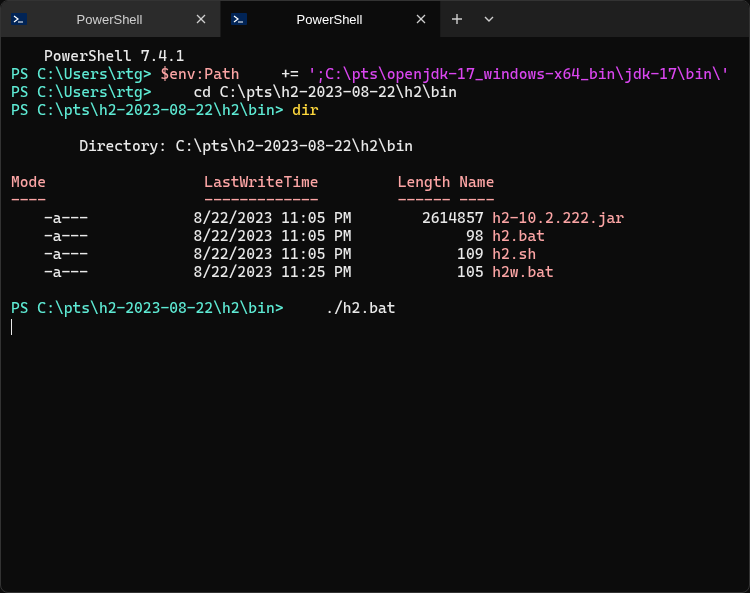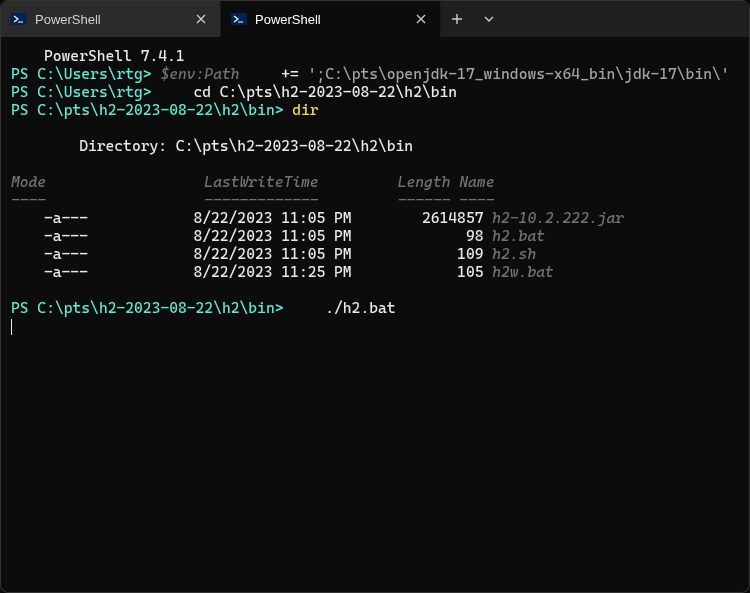--- a/index.html
+++ b/index.html
@@ -25,20 +25,21 @@
     align-items: center;
     gap: 8px;
     padding: 0 10px;
     min-width: 220px;
     background: #2b2b2b;
     color: #cfcfcf;
     border-right: 1px solid #1a1a1a;
     font-family: 'Segoe UI', sans-serif;
     font-size: 13px;
     position: relative;
+    text-align: center;
   }
   .tab.active {
     background: #0c0c0c;
     color: #ffffff;
   }
   .tab .tab-title { flex: 1; white-space: nowrap; overflow: hidden; }
   .tab .close {
     width: 18px; height: 18px;
     display: flex; align-items: center; justify-content: center;
     border-radius: 3px;
@@ -62,22 +63,22 @@
   }
   .terminal {
     padding: 10px 10px;
     color: #cccccc;
     line-height: 1.2;
     white-space: pre;
     font-size: 15px;
     letter-spacing: 0;
   }
   .yellow { color: #ffd93d; margin-top: 40px; }
-  .green  { color: #737373; font-style: italic; }
-  .cyan   { color: #a3a3a3; }
+  .green  { color: #fca5a5; }
+  .cyan   { color: #d946ef; }
   .white  { color: #eaeaea; margin-left: 33px; }
   .prompt { color: #5eead4; }
   .cursor {
     display: inline-block;
     width: 1px;
     height: 16px;
     background: #eaeaea;
     vertical-align: text-bottom;
   }
 </style>

